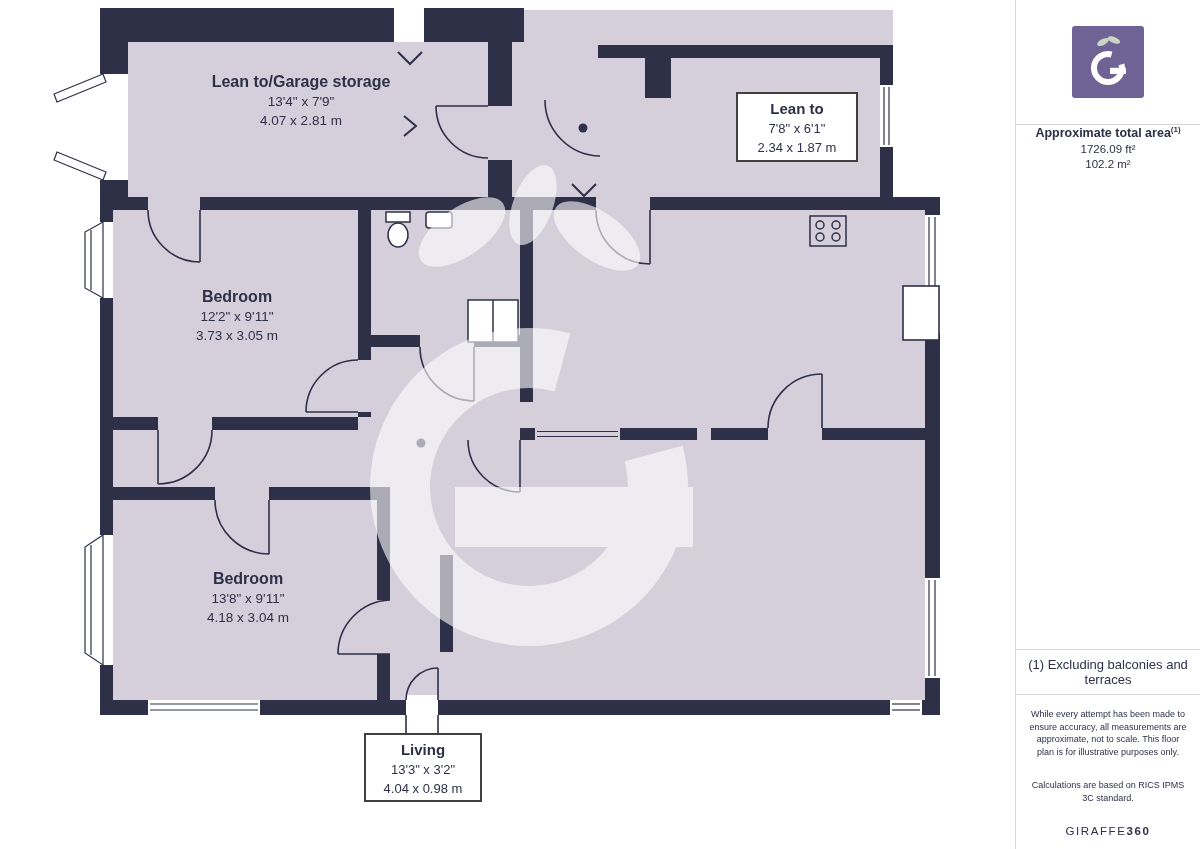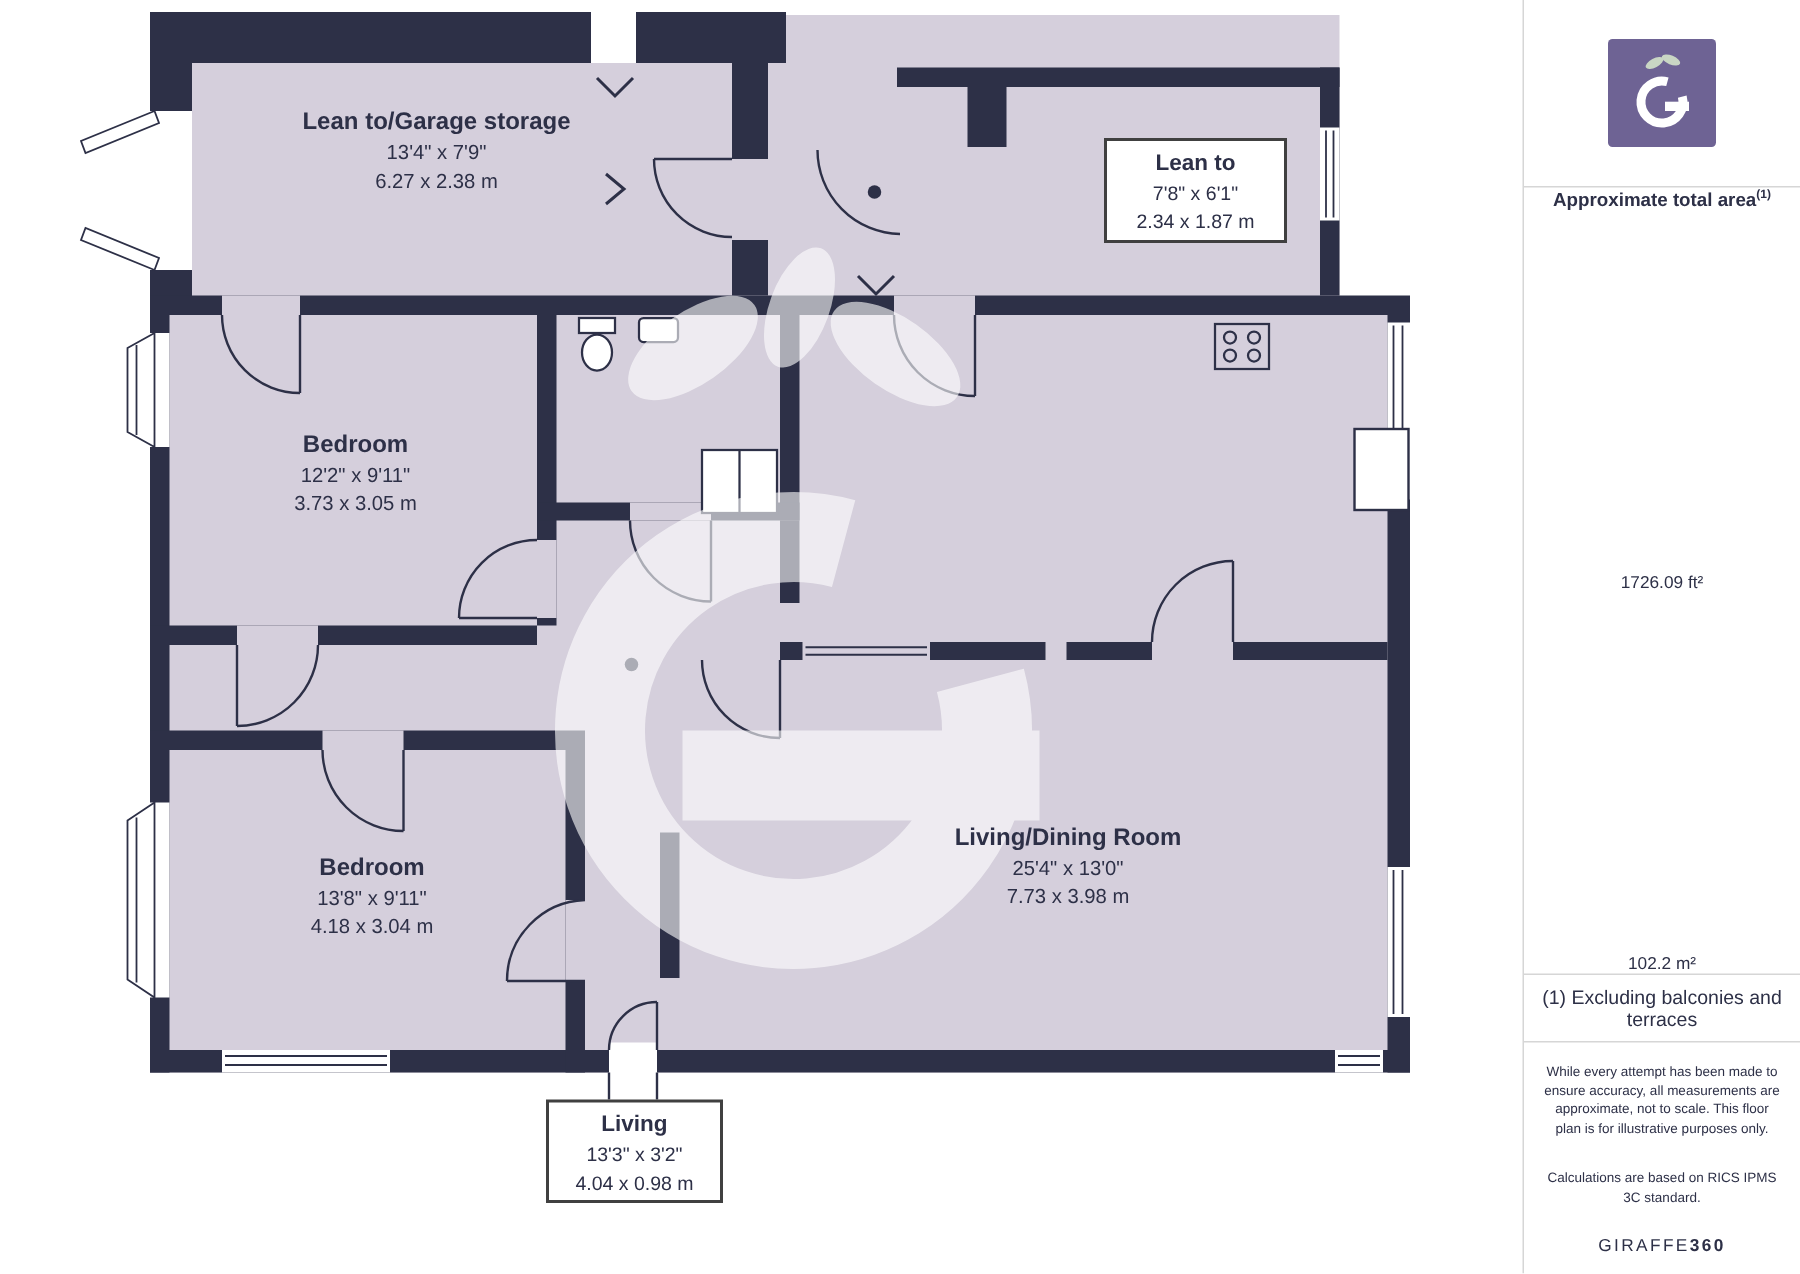--- a/index.html
+++ b/index.html
@@ -9,21 +9,21 @@
 
   .room-label { position:absolute; transform:translateX(-50%); text-align:center; color:#2d3047; white-space:nowrap; }
   .room-name { font-weight:bold; font-size:16px; line-height:20px; }
   .room-dims { font-size:13.5px; line-height:19px; }
   .room-label.boxed { transform:none; background:#fff; border:2px solid #404040; padding-top:5px; white-space:normal; }
 
   .sidebar { position:absolute; left:1015px; top:0; width:185px; height:849px;
              border-left:1px solid #d6d6d6; display:flex; flex-direction:column; color:#2d3047; background:#fff; }
   .sb-logo-section { height:125px; border-bottom:1px solid #d6d6d6; display:flex; align-items:center; justify-content:center; }
   .logo-tile { width:72px; height:72px; }
-  .sb-area { flex:1; border-bottom:1px solid #d6d6d6; display:flex; flex-direction:column; justify-content:space-between; align-items:center; gap:13px; text-align:center; }
+  .sb-area { flex:1; border-bottom:1px solid #d6d6d6; display:flex; flex-direction:column; justify-content:flex-start; align-items:center; gap:3px; text-align:center; }
   .area-title { font-size:12.5px; font-weight:bold; }
   .area-title sup { font-size:8px; }
   .area-value { font-size:11.5px; }
   .sb-footnote { height:45px; border-bottom:1px solid #d6d6d6; display:flex; align-items:center; justify-content:center;
                  font-size:13px; text-align:center; padding:0 8px; }
   .sb-legal { height:154px; display:flex; flex-direction:column; justify-content:space-between; align-items:center;
               padding:13px 13px 12px; text-align:center; }
   .sb-small { font-size:9px; line-height:12.5px; }
   .brand { font-size:11.5px; letter-spacing:1.6px; }
   .brand .bold { font-weight:bold; }
@@ -165,24 +165,24 @@
 
     <g opacity="0.6">
       <ellipse cx="462" cy="232" rx="50" ry="24" fill="#ffffff" transform="rotate(-35 462 232)"></ellipse>
       <ellipse cx="533" cy="205" rx="42" ry="20" fill="#ffffff" transform="rotate(-70 533 205)"></ellipse>
       <ellipse cx="597" cy="236" rx="50" ry="24" fill="#ffffff" transform="rotate(35 597 236)"></ellipse>
       <path d="M 653.6,453.6 A 129,129 0 1 1 562.4,362.4" fill="none" stroke="#ffffff" stroke-width="60"></path>
       <rect x="455" y="487" width="238" height="60" fill="#ffffff"></rect>
     </g>
   </svg>
 
-  <div class="room-label" style="left:291px; top:72px">
+  <div class="room-label" style="left:301px; top:72px">
     <div class="room-name">Lean to/Garage storage</div>
     <div class="room-dims">13'4" x 7'9"</div>
-    <div class="room-dims">6.27 x 2.38 m</div>
+    <div class="room-dims">4.07 x 2.81 m</div>
   </div>
 
   <div class="room-label boxed" style="left:736px; top:92px; width:122px; height:70px">
     <div class="room-name" style="font-size:15px">Lean to</div>
     <div class="room-dims" style="font-size:13px">7'8" x 6'1"</div>
     <div class="room-dims" style="font-size:13px">2.34 x 1.87 m</div>
   </div>
 
 
   <div class="room-label" style="left:237px; top:287px">
@@ -191,25 +191,20 @@
     <div class="room-dims">3.73 x 3.05 m</div>
   </div>
 
 
   <div class="room-label" style="left:248px; top:569px">
     <div class="room-name">Bedroom</div>
     <div class="room-dims">13'8" x 9'11"</div>
     <div class="room-dims">4.18 x 3.04 m</div>
   </div>
 
-  <div class="room-label" style="left:712px; top:549px">
-    <div class="room-name">Living/Dining Room</div>
-    <div class="room-dims">25'4" x 13'0"</div>
-    <div class="room-dims">7.73 x 3.98 m</div>
-  </div>
 
   <div class="room-label boxed" style="left:364px; top:733px; width:118px; height:69px">
     <div class="room-name" style="font-size:15px">Living</div>
     <div class="room-dims" style="font-size:13px">13'3" x 3'2"</div>
     <div class="room-dims" style="font-size:13px">4.04 x 0.98 m</div>
   </div>
 
   <aside class="sidebar">
     <div class="sb-logo-section">
       <div class="logo-tile">

